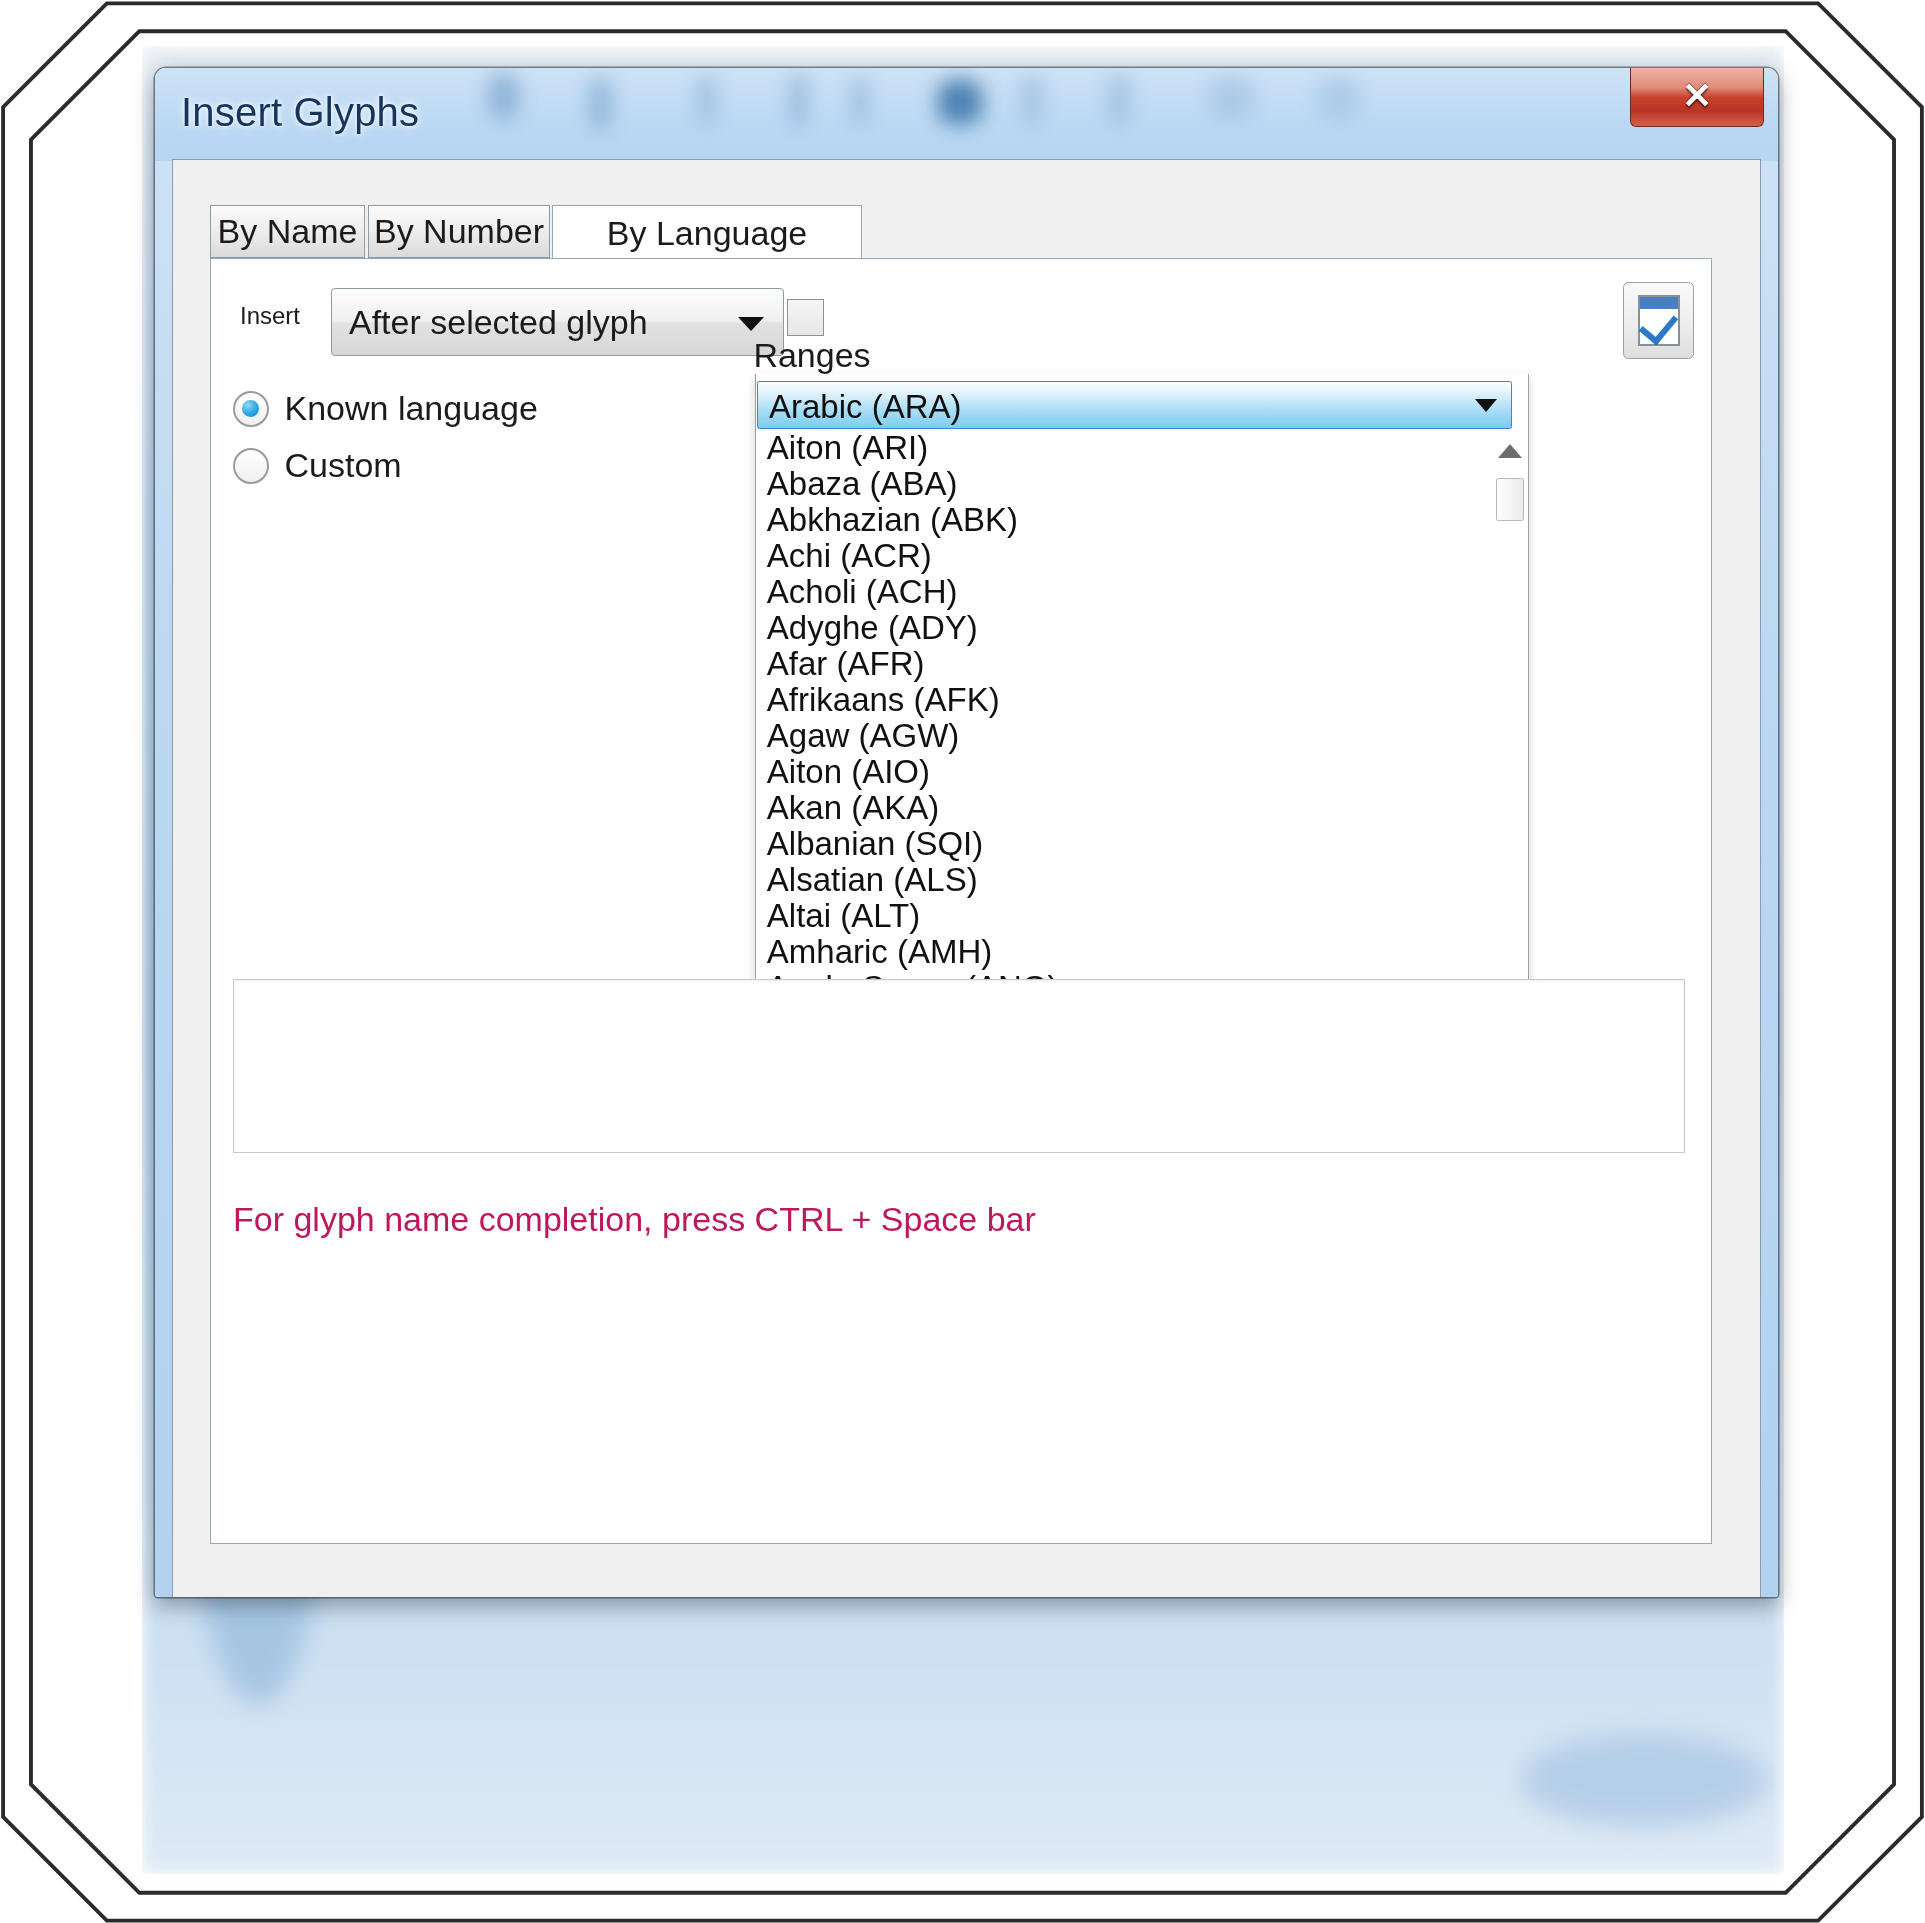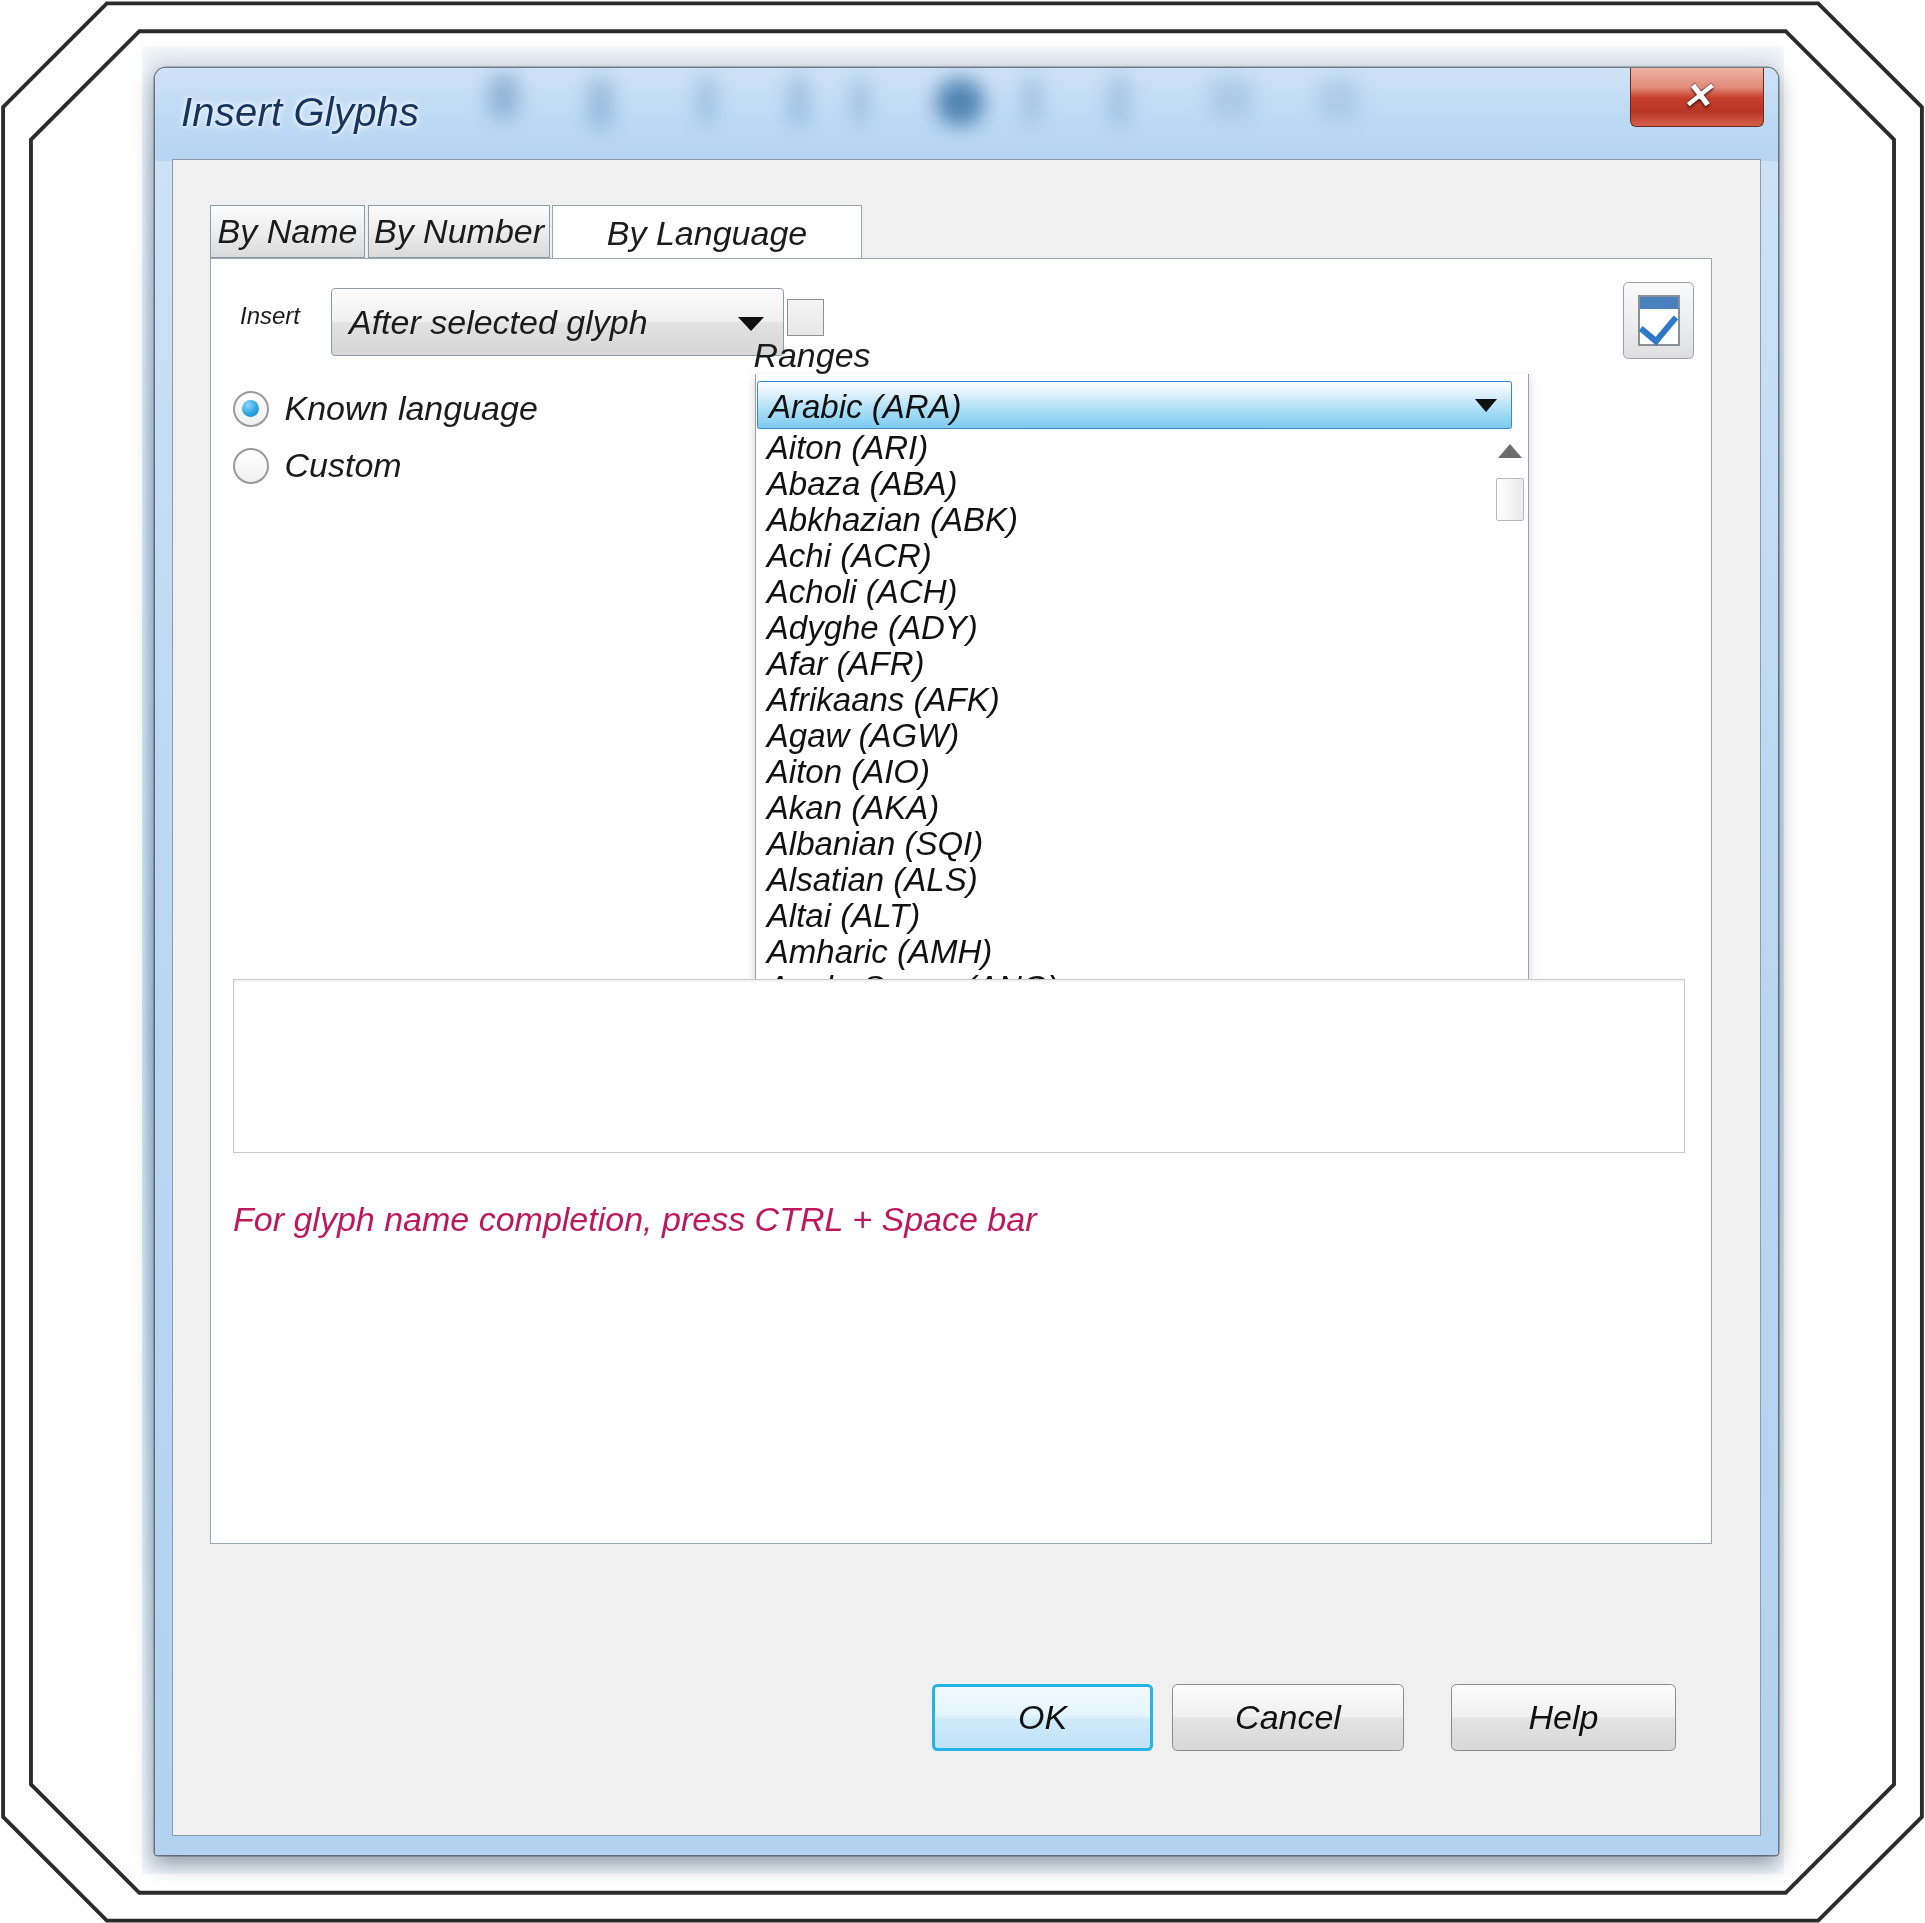--- a/index.html
+++ b/index.html
@@ -22,26 +22,25 @@
   .backdrop .blurband{
     position:absolute;left:0;top:0;width:100%;height:100%;
     background:
       linear-gradient(180deg,#e9eef4 0%,#cfe0f2 6%,#b9d4ee 25%,#a9cbea 55%,#c2dbf1 80%,#dfeaf5 100%);
     filter:blur(7.7px);
   }
   .backdrop .smudge{position:absolute;border-radius:50%;filter:blur(12.4px);opacity:.55;}
 
   
   .window{
-    position:absolute;left:155px;top:68px;width:1623px;height:1787px;
+    position:absolute;left:155px;top:68px;width:1623px;height:1529px;
     border-radius:11px 11px 3.1px 3.1px;
     background:linear-gradient(180deg,#cfe3f7 0%,#bcd8f2 40%,#b2d2f0 100%);
     box-shadow:0 0 0 1.5px rgba(40,50,60,.55), 0 7.7px 22px rgba(0,0,0,.35);
     overflow:hidden;
-    font-style:italic;
   }
   .glass-top{
     position:absolute;left:0;top:0;width:100%;height:93px;
     background:linear-gradient(180deg,#cfe2f6 0%,#bcd9f4 55%,#b6d5f2 100%);
     overflow:hidden;
   }
   .glass-top .g-smudge{position:absolute;border-radius:40%;filter:blur(10px);opacity:.45;}
 
   .titlebar{position:absolute;left:0;top:0;width:100%;height:91px;}
   .title-text{

